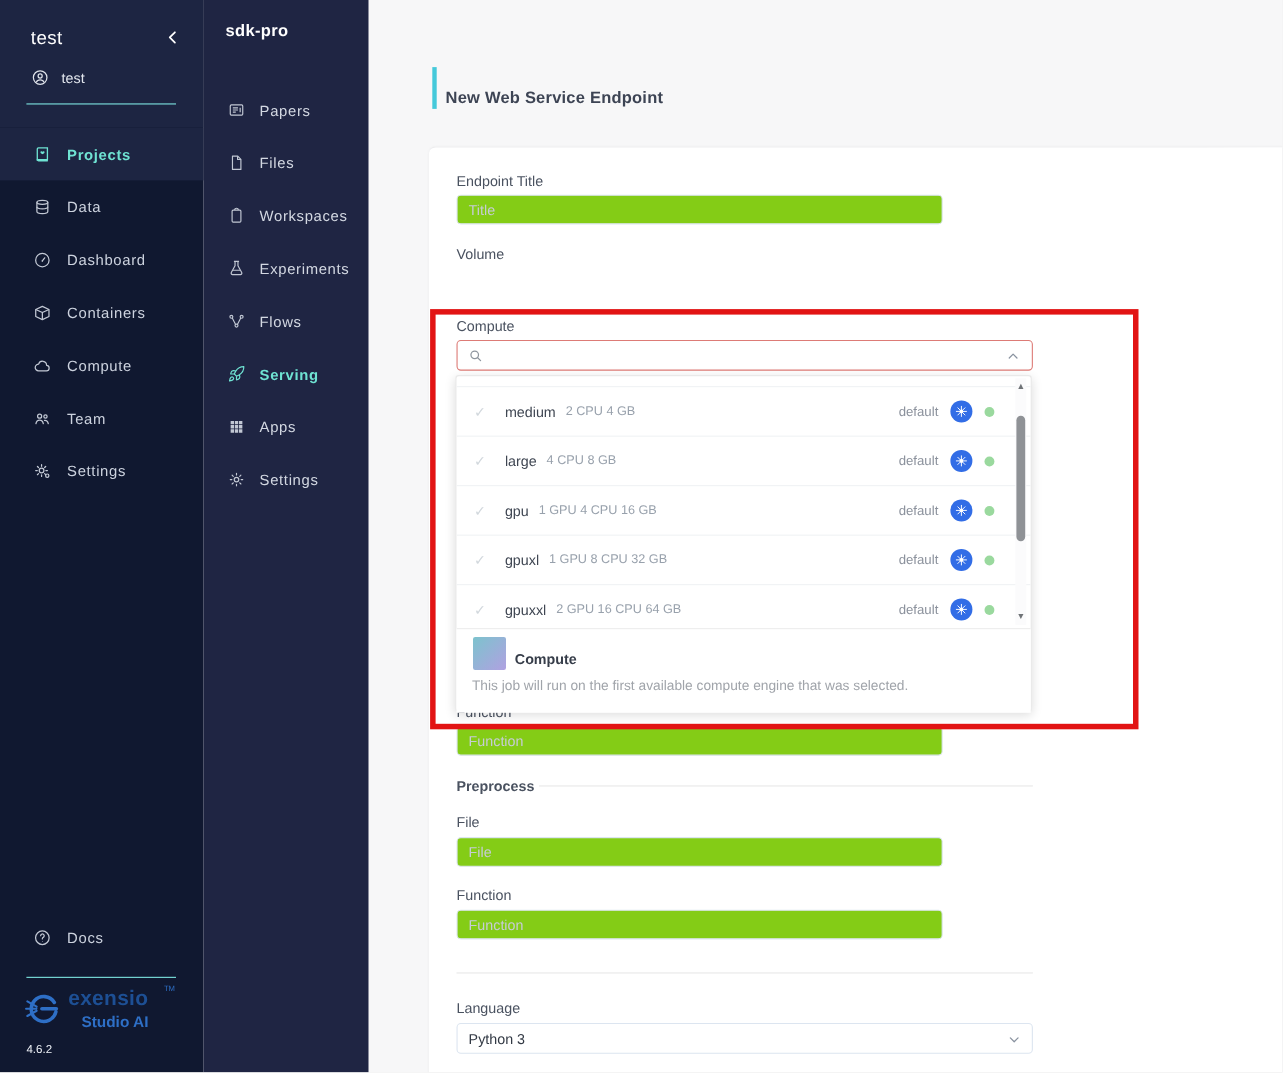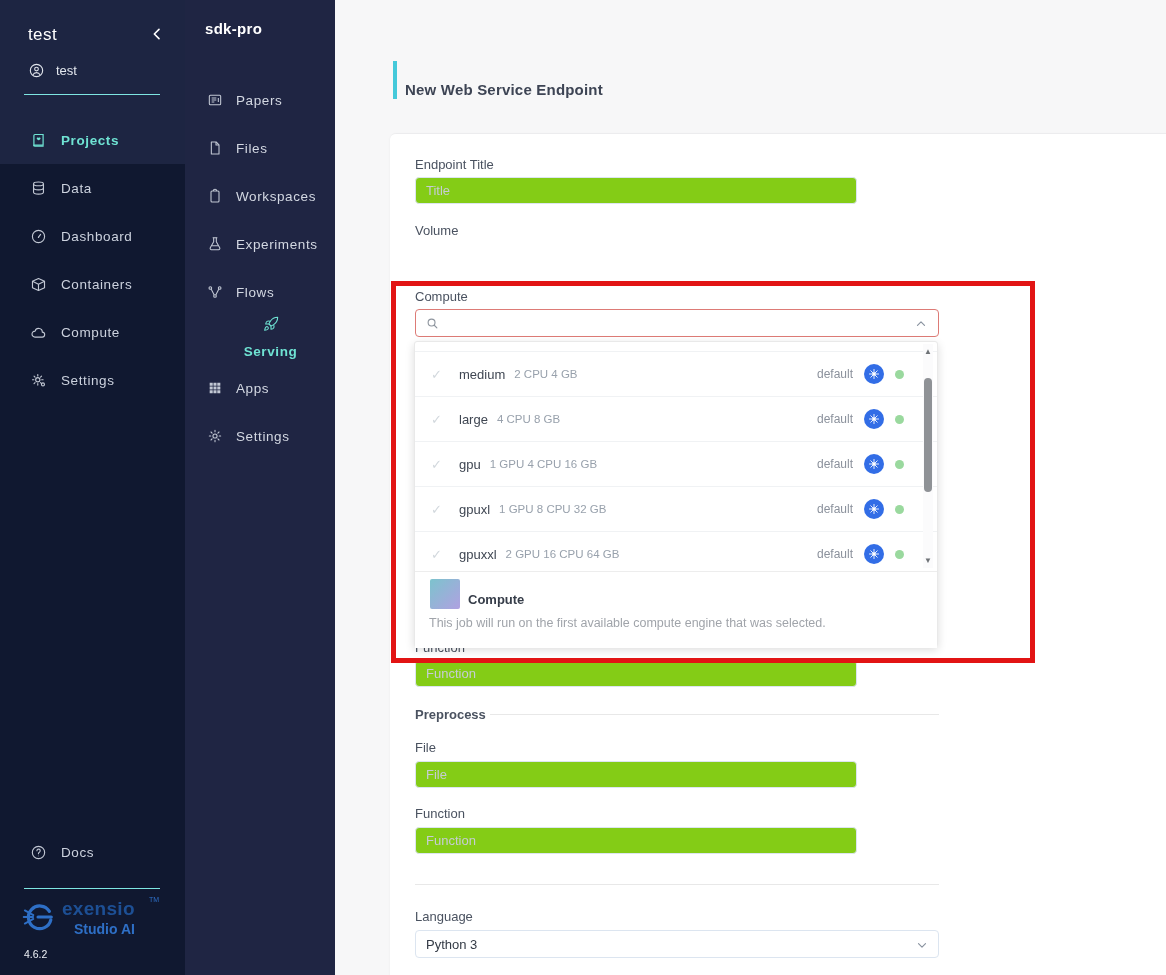--- a/index.html
+++ b/index.html
@@ -25,21 +25,21 @@
   .logo-word { position:absolute; left:40px; top:2px; font-size:19px; font-weight:700; color:#1d4f94; letter-spacing:.3px; }
   .logo-tm { position:absolute; left:127px; top:0px; font-size:7px; color:#2e6fc6; }
   .logo-sub { position:absolute; left:52px; top:25px; font-size:14px; font-weight:700; color:#2e6fc6; }
   .version { position:absolute; left:24px; top:948px; font-size:10.5px; color:#eef1f6; }
 
   
   .sb2 { position:absolute; left:185px; top:0; width:150px; height:100%; background:#1f2543; color:#d3d8e2; }
   .proj-title { position:absolute; left:20px; top:20px; font-size:15px; font-weight:700; color:#fff; letter-spacing:.3px; }
   .sb2 .nav { position:absolute; left:0; top:76px; width:100%; }
   .sb2 .nav-item { padding-left:21px; gap:12px; }
-  .sb2 .nav-item.active { background:transparent;flex-direction:column; }
+  .sb2 .nav-item.active { background:transparent; }
 
   
   .main { position:absolute; left:335px; top:0; right:0; height:100%; }
   .card { position:absolute; left:55px; top:133px; right:0; bottom:0; background:#ffffff;
           border-radius:6px 0 0 0; border-top:1px solid #ececee; box-shadow:0 1px 3px rgba(0,0,0,.05); }
   .page-head-bar { position:absolute; left:58px; top:61px; width:4px; height:38px; background:#45c9da; }
   .page-title { position:absolute; left:70px; top:61px; height:38px; line-height:38px;
                 font-size:15px; font-weight:600; color:#3d4454; letter-spacing:.2px;margin-top:10px; }
 
   .flabel { position:absolute; left:80px; font-size:13px; font-weight:500; color:#4a5260; }
@@ -162,20 +162,31 @@
         <span class="ic">
           <svg width="17" height="17" viewBox="0 0 24 24" fill="none" stroke="currentColor" stroke-width="1.6" stroke-linejoin="round">
               <path d="M7 18.5h10a3.5 3.5 0 0 0 .4-7A5.2 5.2 0 0 0 7.2 10 4.25 4.25 0 0 0 7 18.5z"></path>
             </svg>
         </span>
         <span>Compute</span>
       </div>
       <div class="nav-item">
         <span class="ic">
           <svg width="17" height="17" viewBox="0 0 24 24" fill="none" stroke="currentColor" stroke-width="1.6" stroke-linecap="round">
+              <circle cx="8.5" cy="9" r="2.6"></circle>
+              <circle cx="16" cy="9.5" r="2.1"></circle>
+              <path d="M3.8 18.5c.5-3 2.5-4.5 4.7-4.5s4.2 1.5 4.7 4.5"></path>
+              <path d="M14.8 14.4c2-.4 4.3 1 4.8 4.1"></path>
+            </svg>
+        </span>
+        <span>Team</span>
+      </div>
+      <div class="nav-item">
+        <span class="ic">
+          <svg width="17" height="17" viewBox="0 0 24 24" fill="none" stroke="currentColor" stroke-width="1.6" stroke-linecap="round">
               <circle cx="11" cy="11" r="3"></circle>
               <path d="M11 3.5v2M11 16.5v2M3.5 11h2M16.5 11h2M5.7 5.7l1.4 1.4M14.9 14.9l1.4 1.4M16.3 5.7l-1.4 1.4M7.1 14.9l-1.4 1.4"></path>
               <circle cx="18.3" cy="17.5" r="2.1"></circle>
             </svg>
         </span>
         <span>Settings</span>
       </div>
     </div>
 
     <div class="sb1-bottom-item">

